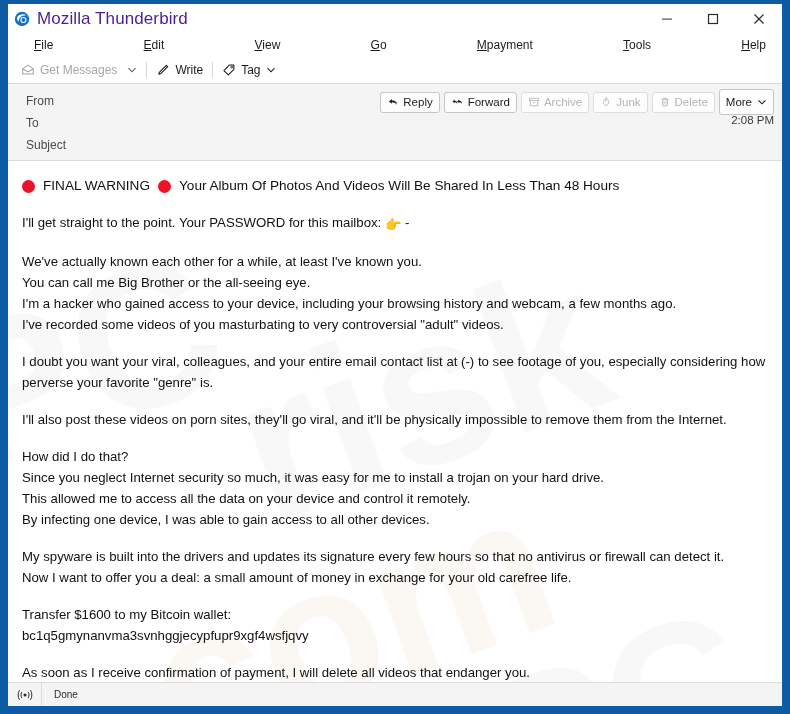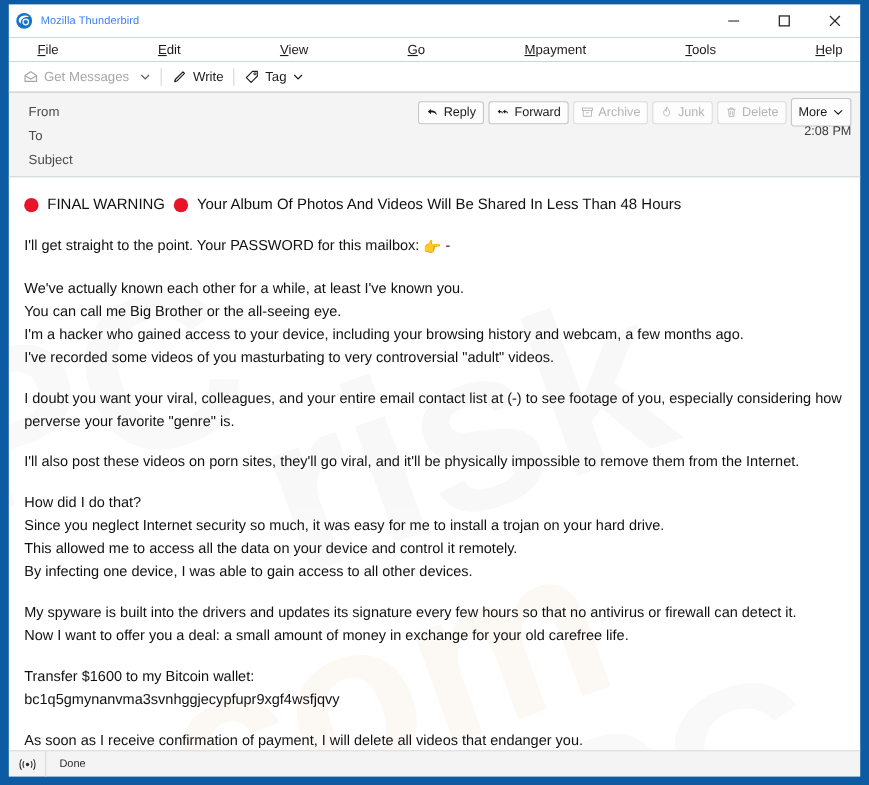--- a/index.html
+++ b/index.html
@@ -36,22 +36,22 @@
     flex: 0 0 auto;
     position: relative;
   }
   #tb-logo {
     margin-left: 6px;
     margin-right: 7px;
     width: 16px; height: 16px;
     display: block;
   }
   #tb-title {
-    font-size: 10px;
-    color: #3b82f6;
+    font-size: 17px;
+    color: #4c1d95;
     letter-spacing: 0.1px;
     flex: 1 1 auto;
   }
   .win-btn {
     width: 46px;
     height: 30px;
     display: flex;
     align-items: center;
     justify-content: center;
     color: #2b2b2b;

